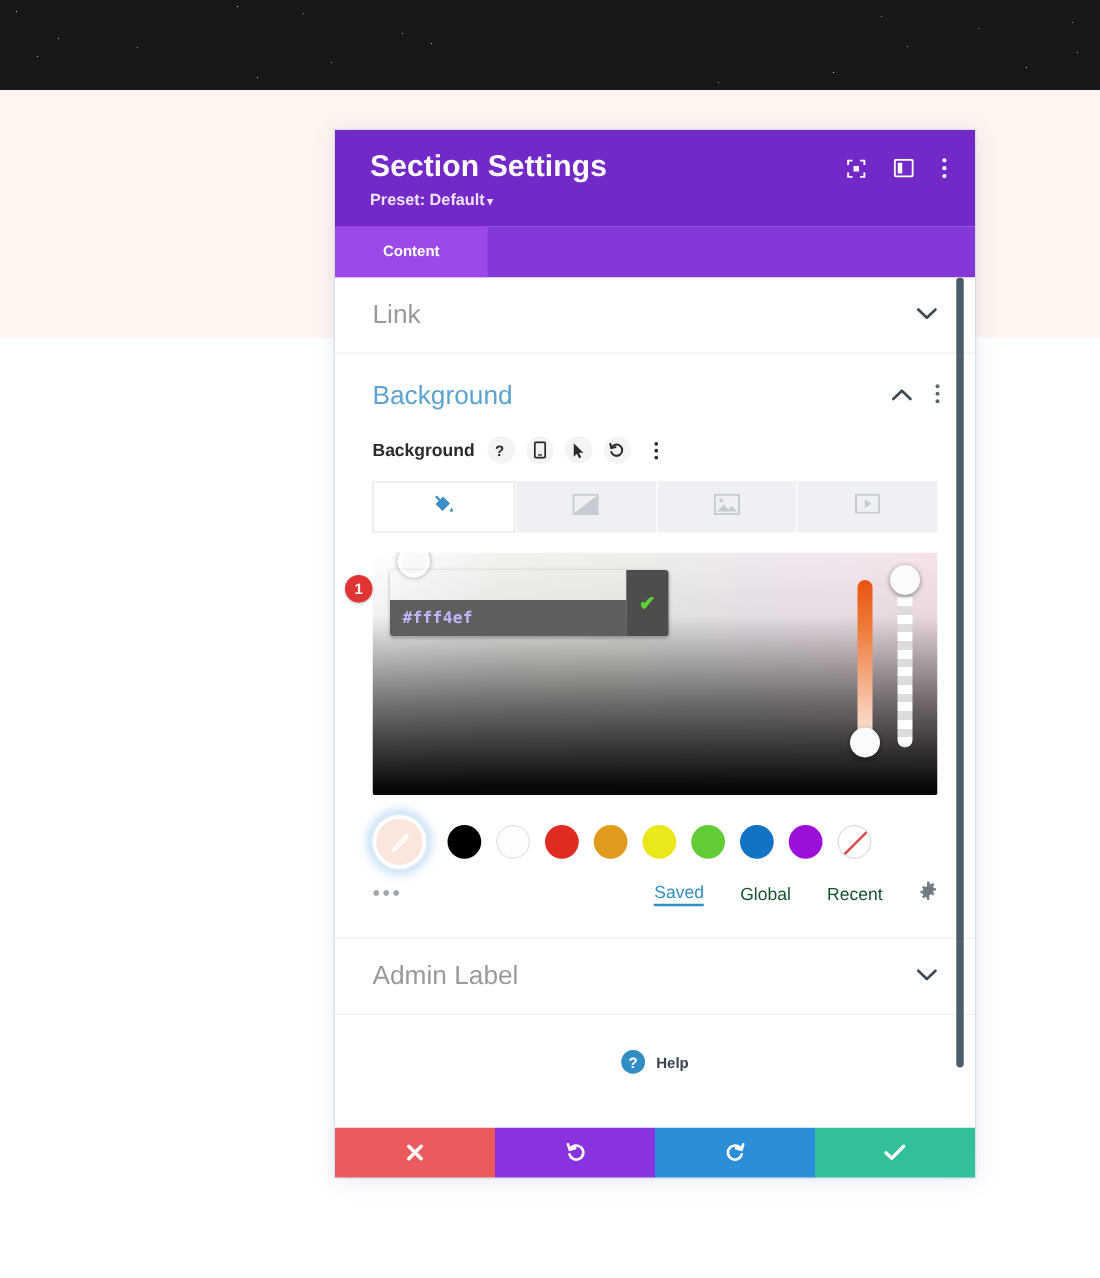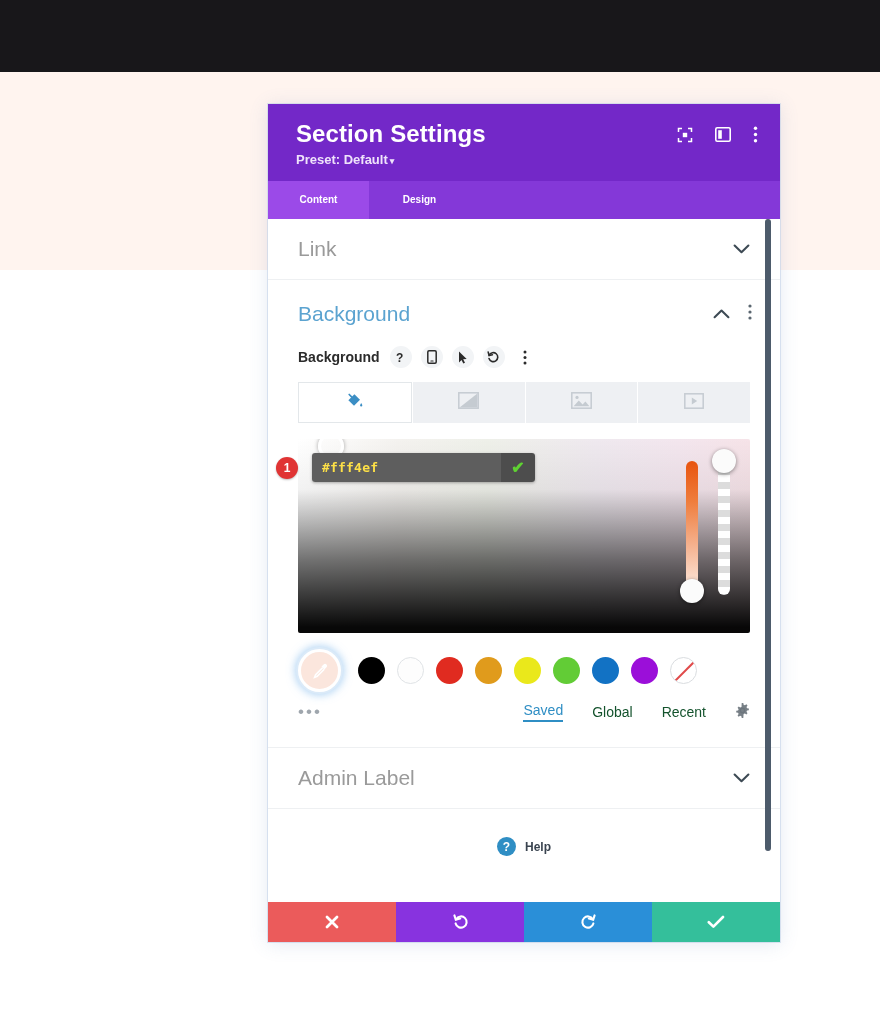--- a/index.html
+++ b/index.html
@@ -108,24 +108,24 @@
 
   
   .m-tabs {
     display: flex;
     background: #8438d8;
     flex: 0 0 auto;
   }
   .m-tab {
     padding: 13px 0 14px;
     color: #ffffff;
-    font-size: 10px;
+    font-size: 12px;
     font-weight: bold;
     text-align: center;
-    width: 101px;
+    width: 122px;
   }
   .m-tab.active { background: #9b4ae8; }
 
   
   .m-body {
     flex: 1 1 auto;
     position: relative;
     overflow: hidden;
     background: #ffffff;
   }
@@ -219,29 +219,30 @@
     left: 14px; top: 14px;
     display: flex;
     align-items: stretch;
     border-radius: 3px;
     overflow: hidden;
     box-shadow: 0 1px 3px rgba(0,0,0,0.3);
     z-index: 3;
   }
   .hex-val {
     background: #5e5e5e;
-    color: #fde047;
+    color: #c4b5fd;
     font-family: "DejaVu Sans Mono", monospace;
     font-size: 13px;
     font-weight: bold;
     padding: 7px 12px 7px 10px;
     min-width: 92px;
     letter-spacing: .2px;
     border: none;
     outline: none;
+    margin-top: 24px;
   }
   .hex-ok {
     background: #4d4d4d;
     width: 34px;
     display: flex; align-items: center; justify-content: center;
     color: #5fd232;
     font-size: 16px; font-weight: bold;
   }
   .badge-1 {
     position: absolute;
@@ -387,21 +388,20 @@
           <circle cx="2.5" cy="2.2" r="1.7" fill="#fff"></circle>
           <circle cx="2.5" cy="8.5" r="1.7" fill="#fff"></circle>
           <circle cx="2.5" cy="14.8" r="1.7" fill="#fff"></circle>
         </svg>
       </span>
     </div>
   </div>
 
   <div class="m-tabs">
     <div class="m-tab active">Content</div>
-    <div class="m-tab">Design</div>
   </div>
 
   <div class="m-body">
 
     <div class="m-scroll-track">
       <div class="m-scroll-thumb"></div>
     </div>
 
     <div class="sec-row">
       <span class="sec-label">Link</span>

